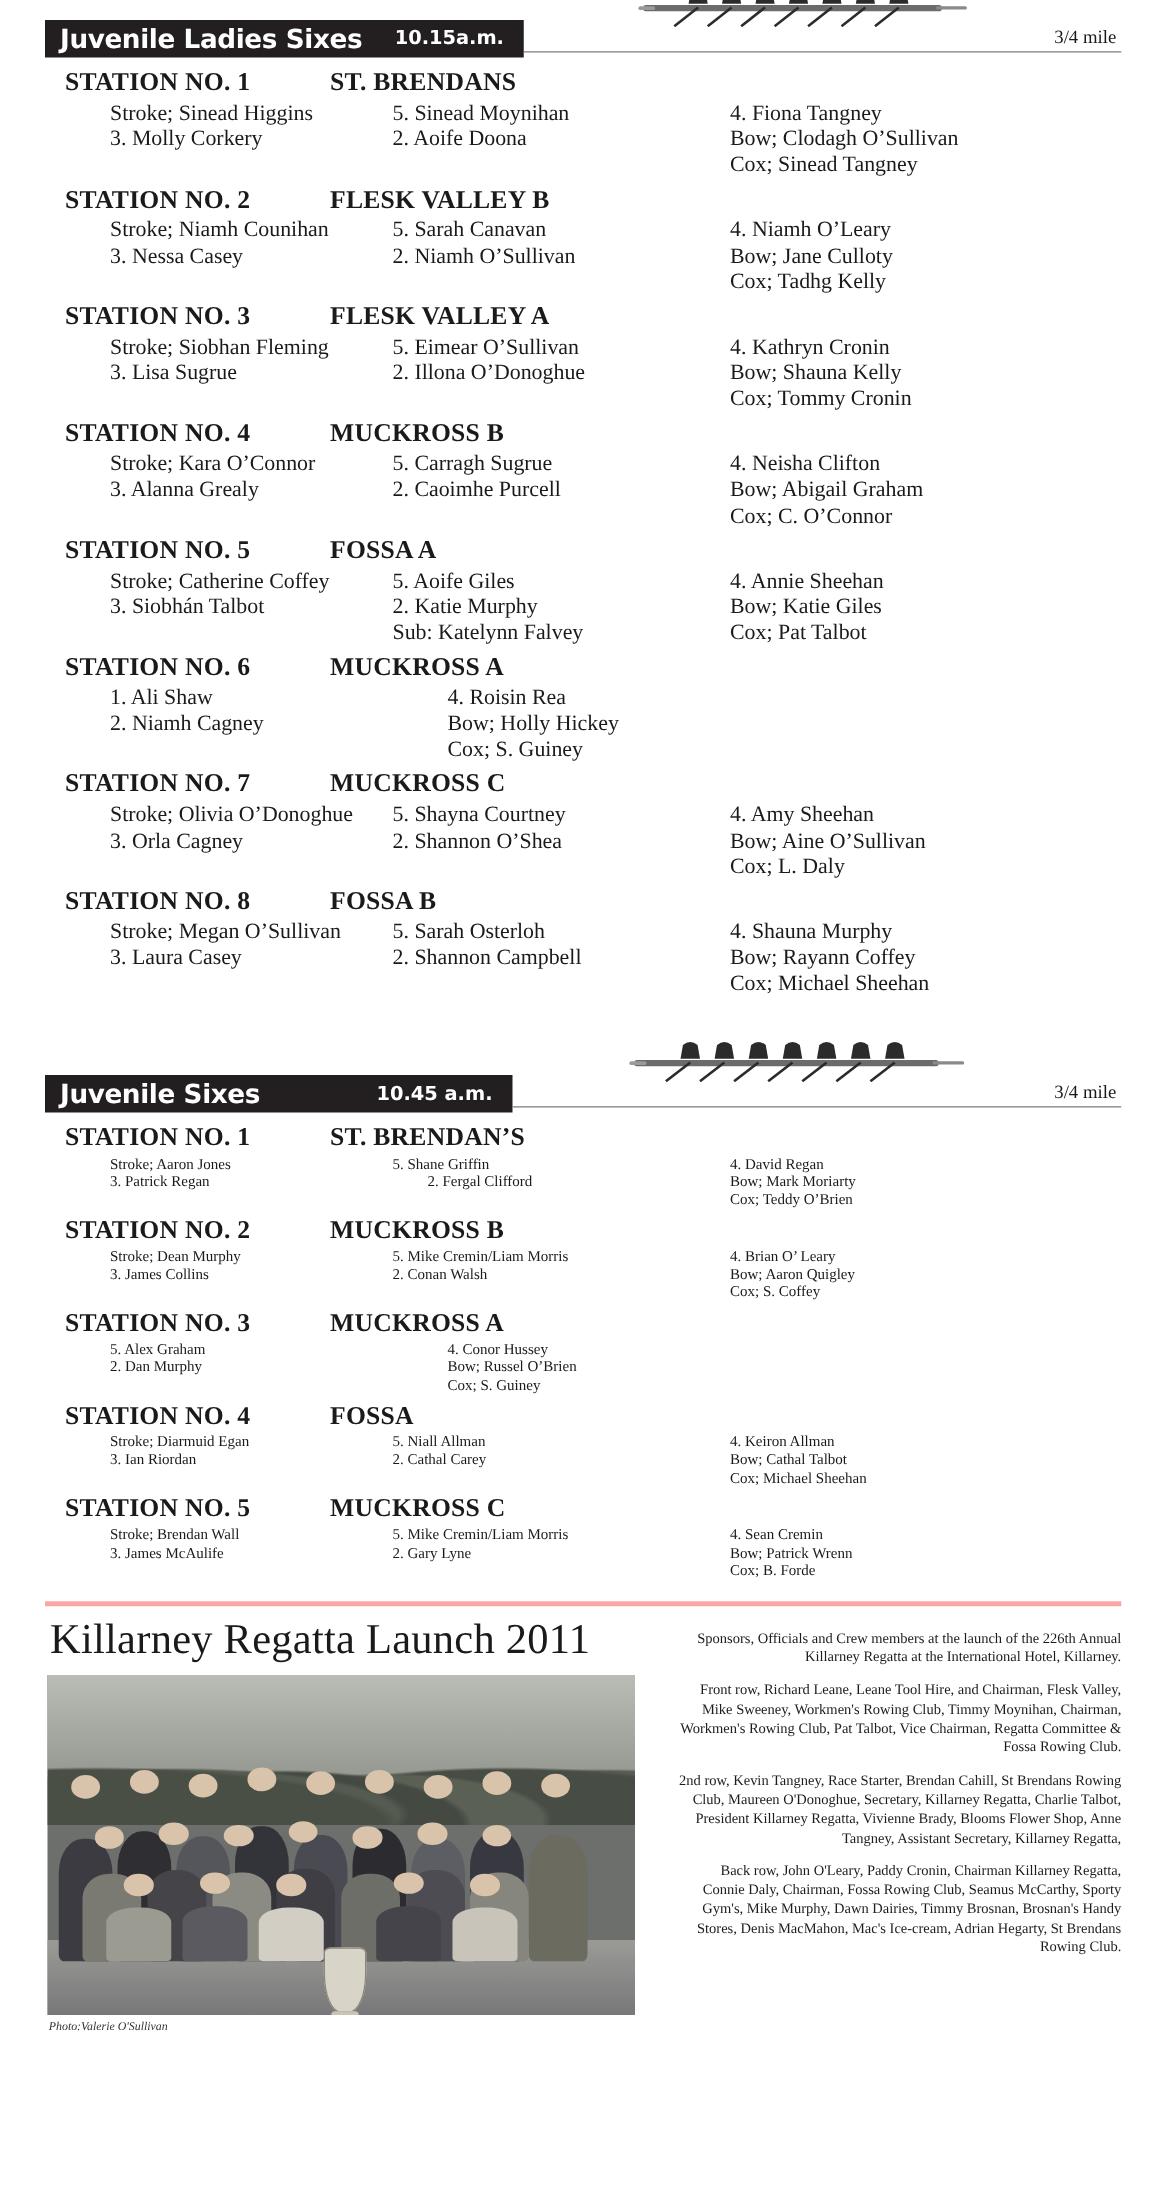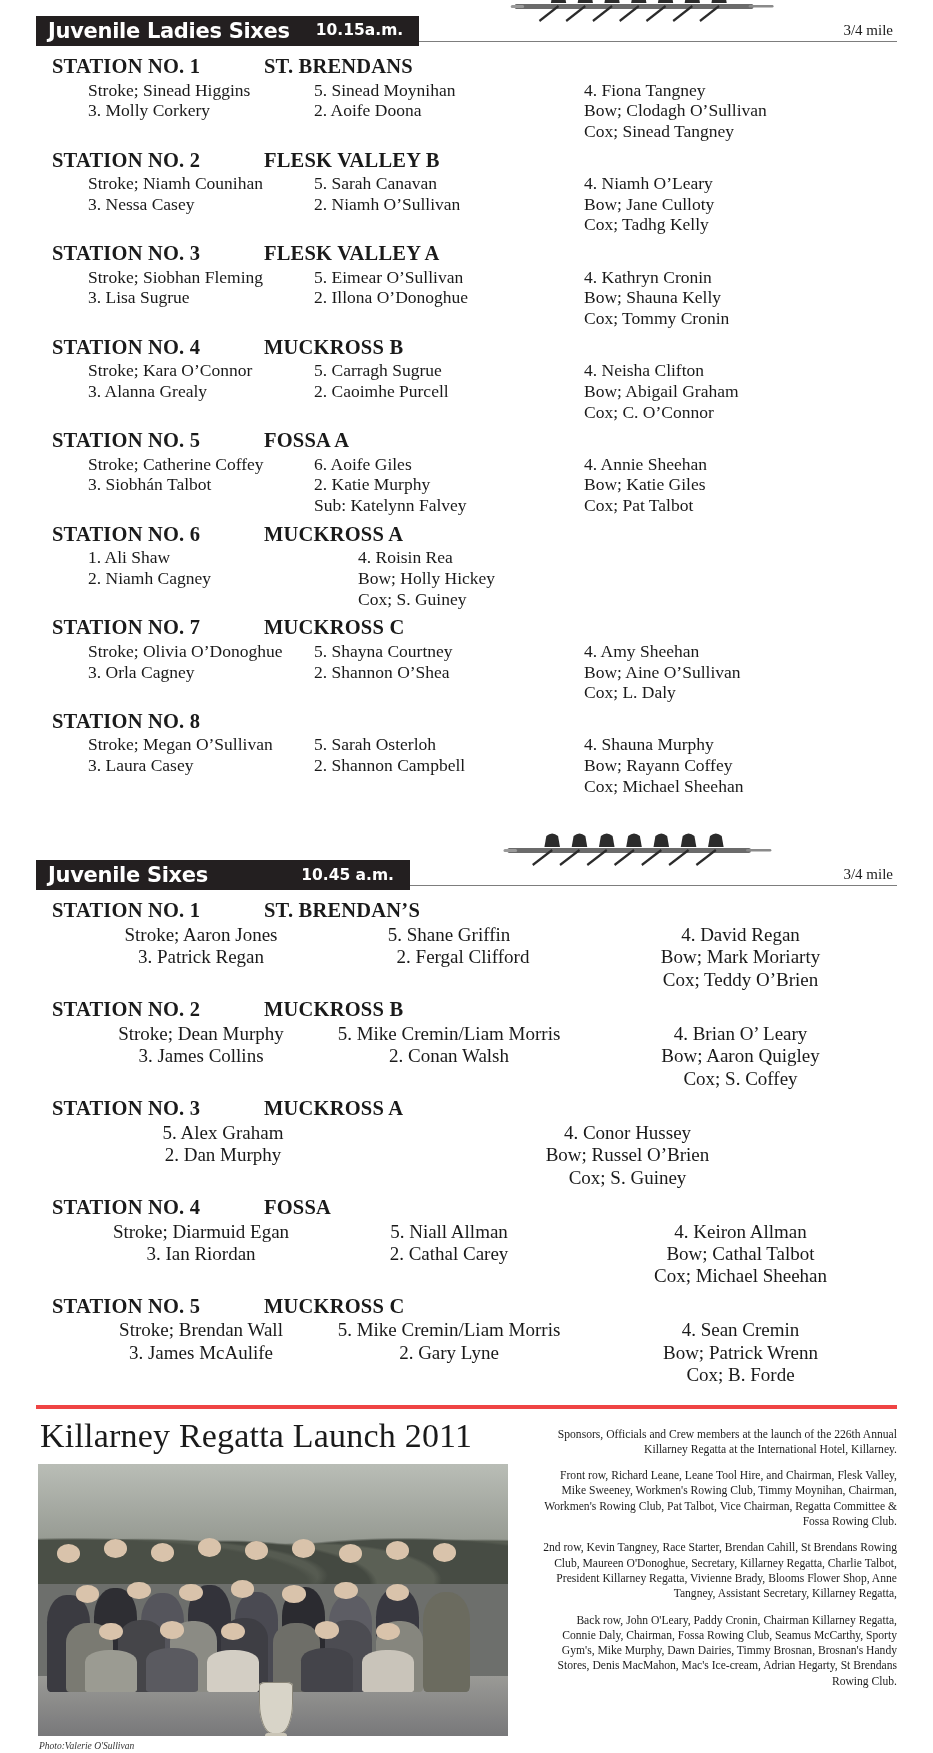--- a/index.html
+++ b/index.html
@@ -116,28 +116,28 @@
     line-height: 1.18;
   }
   .crew-col { }
   .crew-col.c1 { width: 226px; flex: 0 0 226px; }
   .crew-col.c2 { width: 270px; flex: 0 0 270px; }
   .crew-col.c3 { flex: 1 1 auto; }
   .crew-line { white-space: nowrap; }
   .crew-line.sub { }
 
   
-  .sec2 .crew { font-size: 19px; text-align: center; }
+  .sec2 .crew { font-size: 12px; }
 
   .gap-lg { height: 42px; }
 
   
   .feature {
     margin: 0 36px;
-    border-top: 4px solid #ef4444;
+    border-top: 4px solid #fca5a5;
     padding-top: 6px;
     position: relative;
   }
   .feature-inner { display: flex; gap: 16px; }
   .feature-left { width: 490px; flex: 0 0 490px; }
   .feature-right { flex: 1 1 auto; padding-top: 12px; }
 
   .feature-title {
     font-size: 34px;
     line-height: 1.1;
@@ -357,21 +357,21 @@
         <div class="station-head">
           <span class="station-no">STATION NO. 5</span>
           <span class="station-club">FOSSA A</span>
         </div>
         <div class="crew">
           <div class="crew-col c1">
             <div class="crew-line">Stroke; Catherine Coffey</div>
             <div class="crew-line">3. Siobhán Talbot</div>
           </div>
           <div class="crew-col c2">
-            <div class="crew-line">6. Aoife Giles</div>
+            <div class="crew-line">5. Aoife Giles</div>
             <div class="crew-line">2. Katie Murphy</div>
             <div class="crew-line sub">Sub: Katelynn Falvey</div>
           </div>
           <div class="crew-col c3">
             <div class="crew-line">4. Annie Sheehan</div>
             <div class="crew-line">Bow; Katie Giles</div>
             <div class="crew-line">Cox; Pat Talbot</div>
           </div>
         </div>
       </div>
@@ -412,20 +412,21 @@
             <div class="crew-line">4. Amy Sheehan</div>
             <div class="crew-line">Bow; Aine O’Sullivan</div>
             <div class="crew-line">Cox; L. Daly</div>
           </div>
         </div>
       </div>
 
       <div class="station">
         <div class="station-head">
           <span class="station-no">STATION NO. 8</span>
+          <span class="station-club">FOSSA B</span>
         </div>
         <div class="crew">
           <div class="crew-col c1">
             <div class="crew-line">Stroke; Megan O’Sullivan</div>
             <div class="crew-line">3. Laura Casey</div>
           </div>
           <div class="crew-col c2">
             <div class="crew-line">5. Sarah Osterloh</div>
             <div class="crew-line">2. Shannon Campbell</div>
           </div>

